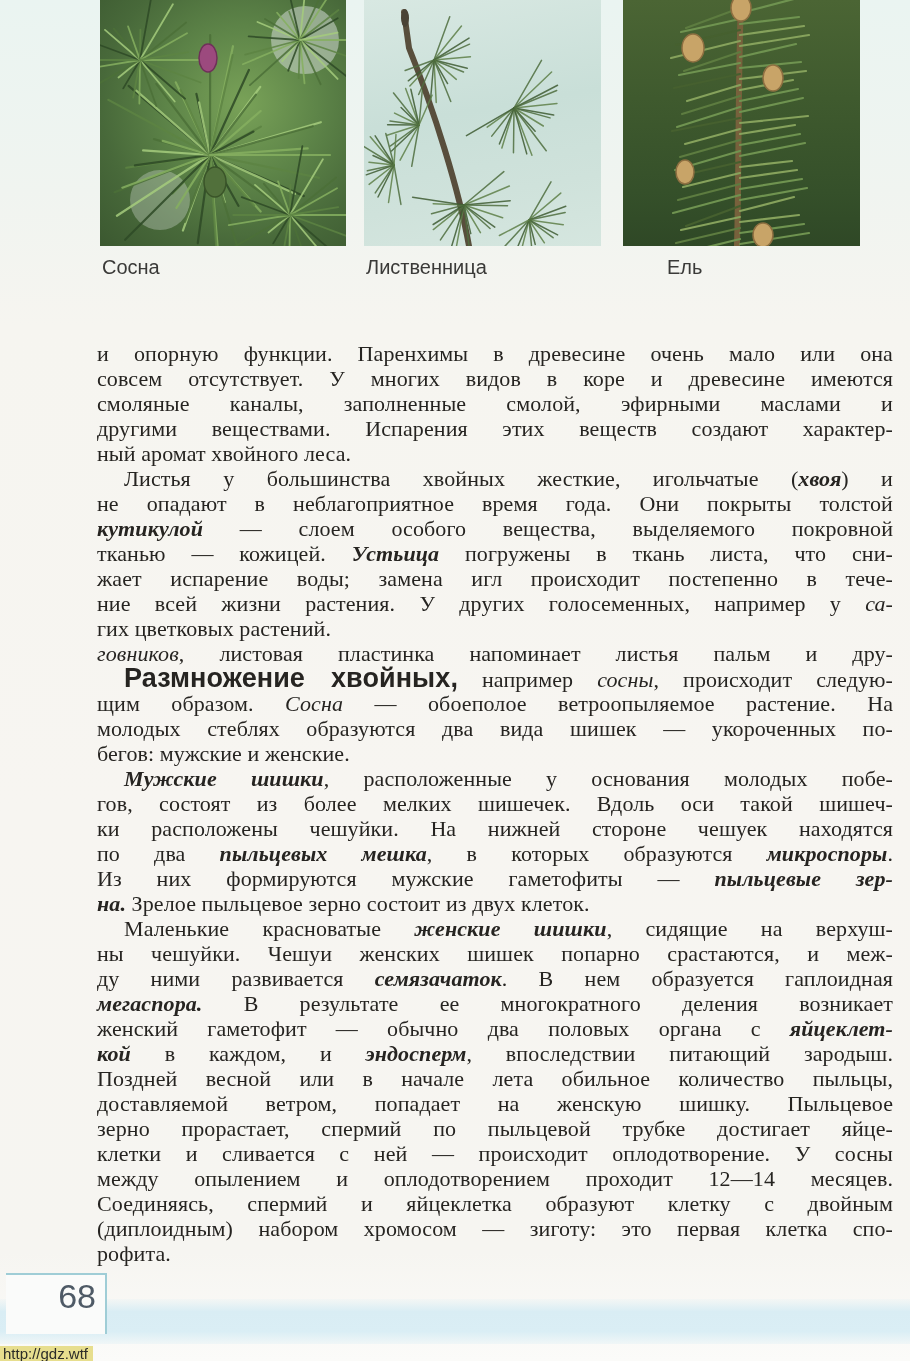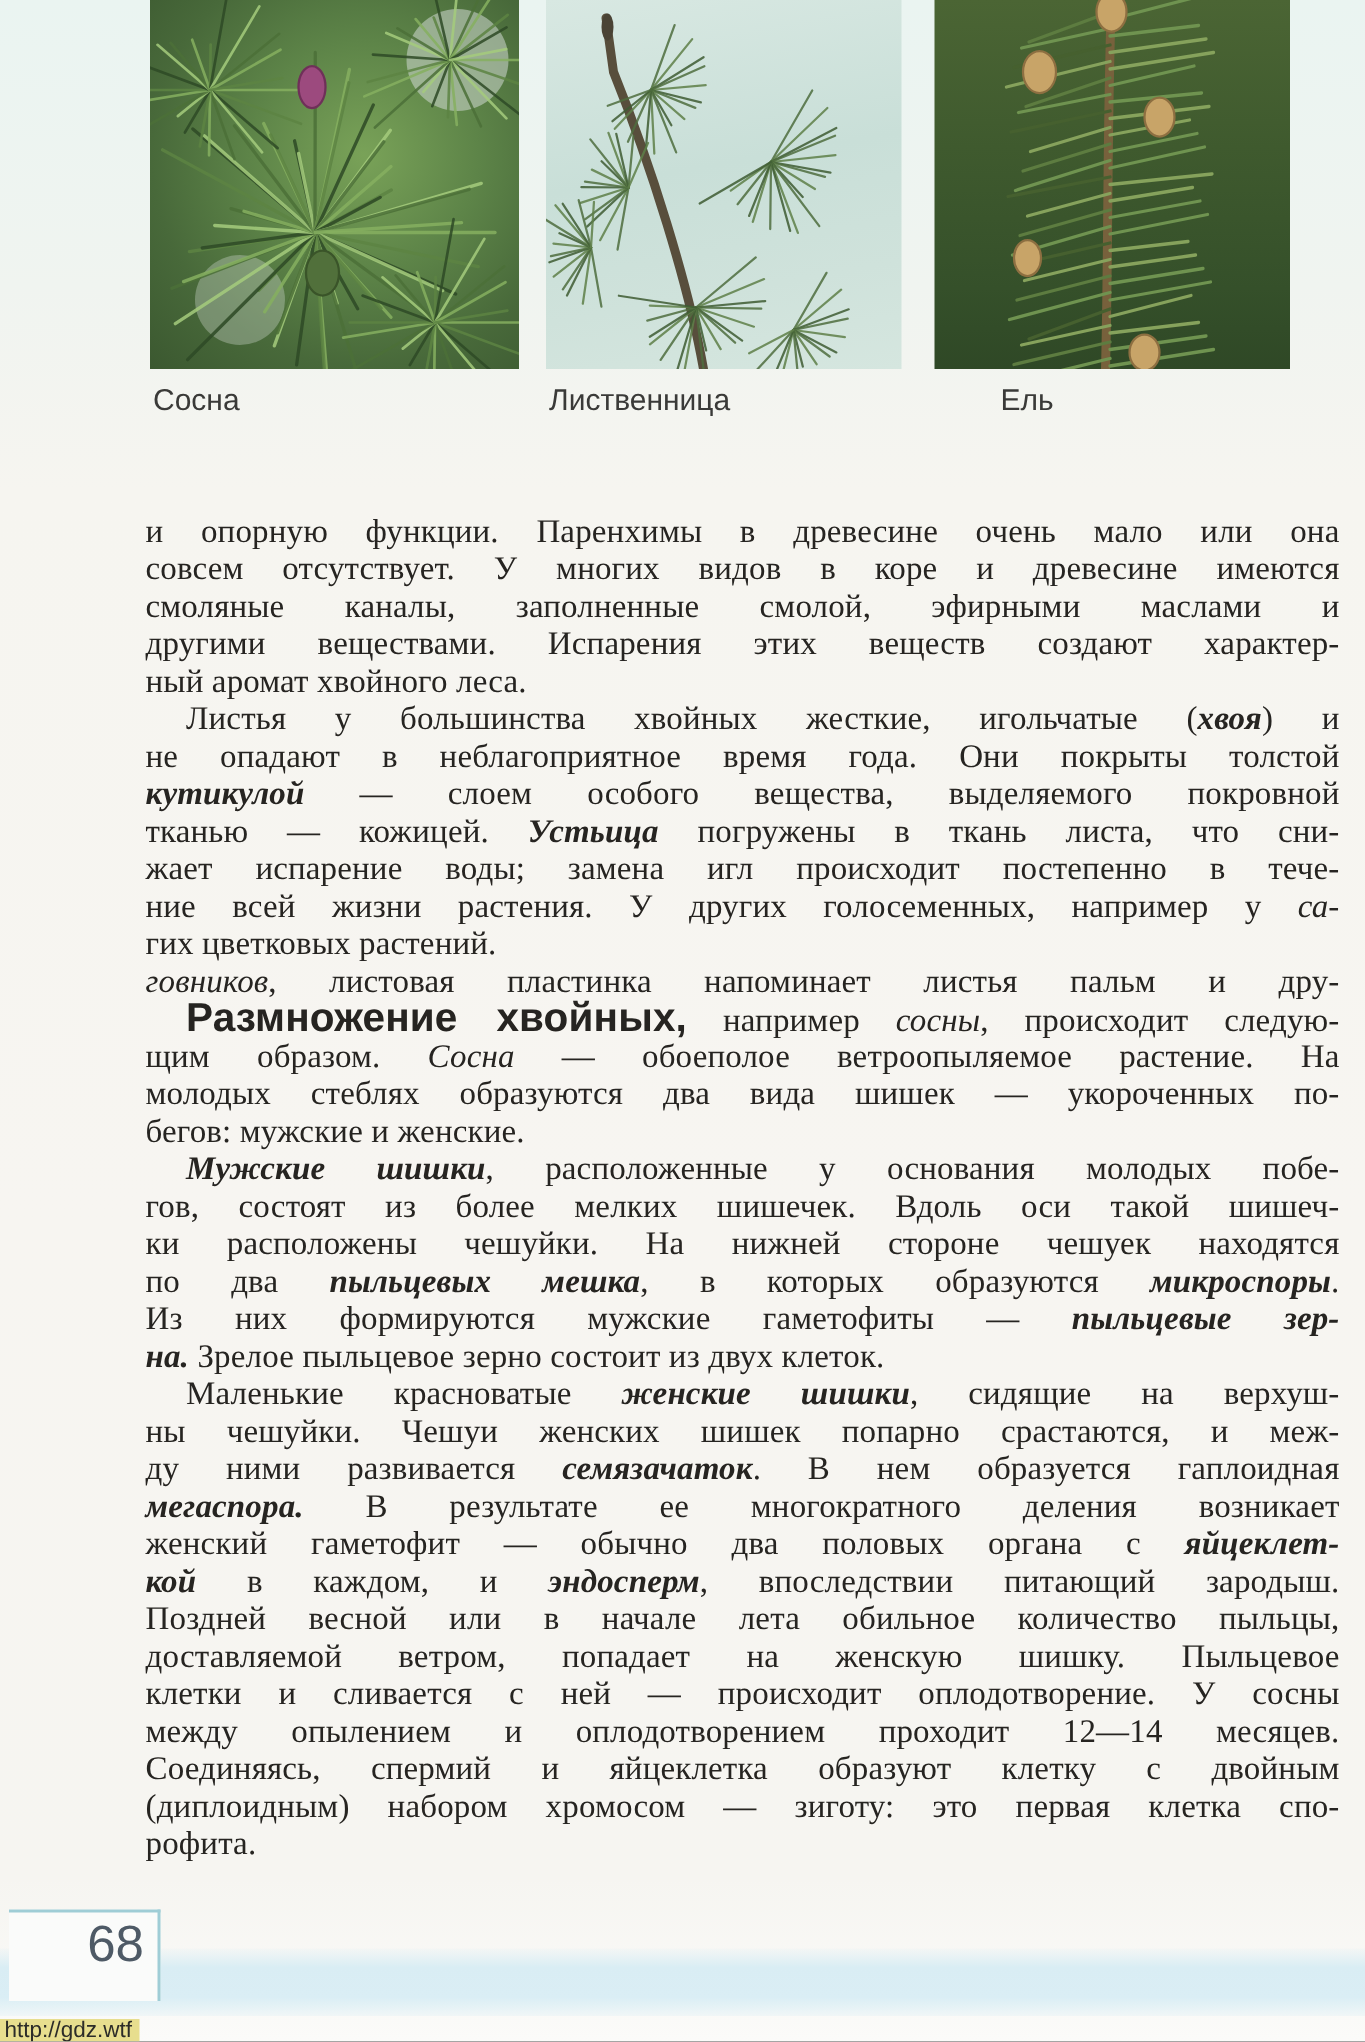--- a/index.html
+++ b/index.html
@@ -355,20 +355,21 @@
       <div class="line"><span class="seg-n">Из них формируются мужские гаметофиты — </span><span class="seg-bi">пыльцевые зер-</span></div>
       <div class="line end"><span class="seg-bi">на.</span><span class="seg-n"> Зрелое пыльцевое зерно состоит из двух клеток.</span></div>
       <div class="line indent"><span class="seg-n">Маленькие красноватые </span><span class="seg-bi">женские шишки</span><span class="seg-n">, сидящие на верхуш-</span></div>
       <div class="line"><span class="seg-n">ны чешуйки. Чешуи женских шишек попарно срастаются, и меж-</span></div>
       <div class="line"><span class="seg-n">ду ними развивается </span><span class="seg-bi">семязачаток</span><span class="seg-n">. В нем образуется гаплоидная</span></div>
       <div class="line"><span class="seg-bi">мегаспора.</span><span class="seg-n"> В результате ее многократного деления возникает</span></div>
       <div class="line"><span class="seg-n">женский гаметофит — обычно два половых органа с </span><span class="seg-bi">яйцеклет-</span></div>
       <div class="line"><span class="seg-bi">кой</span><span class="seg-n"> в каждом, и </span><span class="seg-bi">эндосперм</span><span class="seg-n">, впоследствии питающий зародыш.</span></div>
       <div class="line"><span class="seg-n">Поздней весной или в начале лета обильное количество пыльцы,</span></div>
       <div class="line"><span class="seg-n">доставляемой ветром, попадает на женскую шишку. Пыльцевое</span></div>
+      <div class="line"><span class="seg-n">зерно прорастает, спермий по пыльцевой трубке достигает яйце-</span></div>
       <div class="line"><span class="seg-n">клетки и сливается с ней — происходит оплодотворение. У сосны</span></div>
       <div class="line"><span class="seg-n">между опылением и оплодотворением проходит 12—14 месяцев.</span></div>
       <div class="line"><span class="seg-n">Соединяясь, спермий и яйцеклетка образуют клетку с двойным</span></div>
       <div class="line"><span class="seg-n">(диплоидным) набором хромосом — зиготу: это первая клетка спо-</span></div>
       <div class="line end"><span class="seg-n">рофита.</span></div>
     </div>
 
   <div class="bottom-band"></div>
   <div class="page-number-box">
     <span>68</span>

